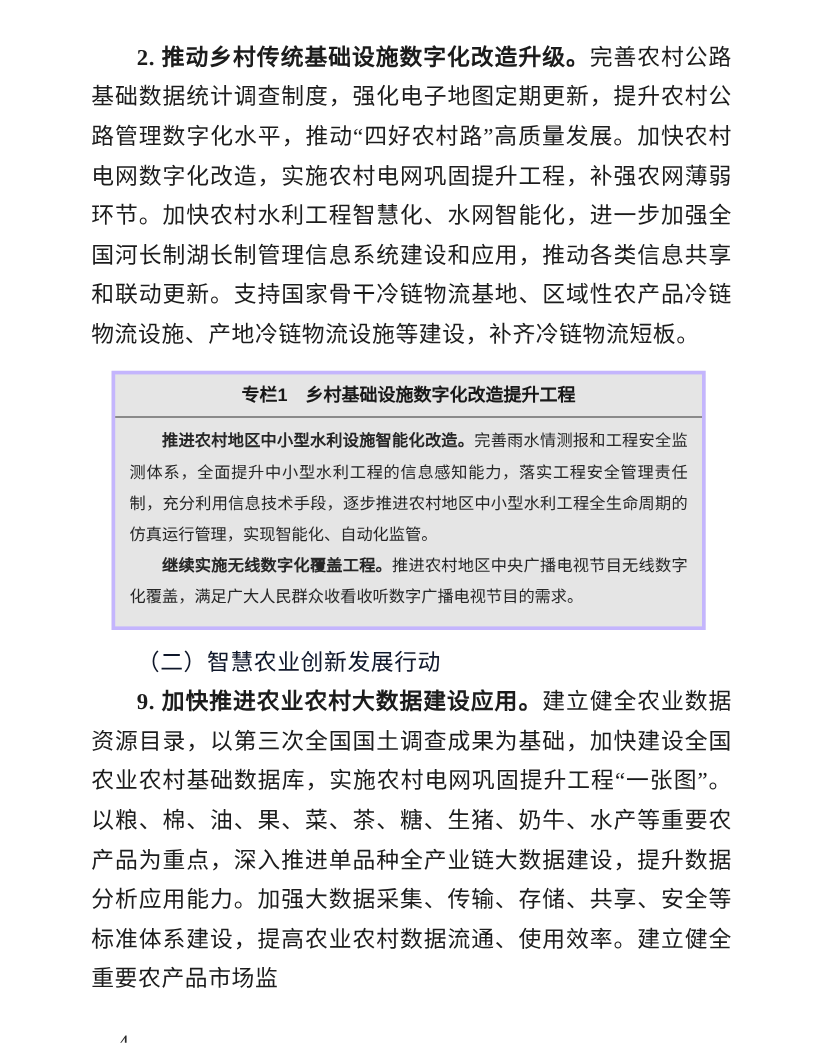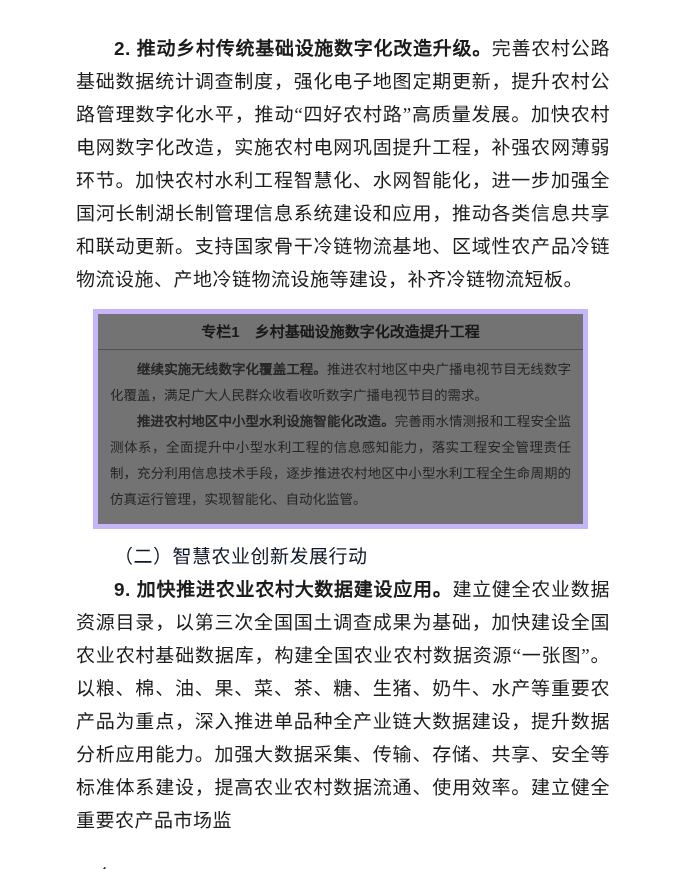--- a/index.html
+++ b/index.html
@@ -25,28 +25,28 @@
   .para {
     margin: 0;
     font-size: 19px;
     line-height: 33px;
     letter-spacing: 0.5px;
     text-align: justify;
     text-indent: 2em;
     color: #1c1c1c;
   }
   .para .lead {
-    font-family: Liberation Sans, sans-serif;
+    font-family: Liberation Serif, serif;
     font-weight: bold;
   }
   
   .column-box {
     margin: 13px 22px 0 17px;
-    border: 5px solid #c4b5fd;
-    background: #737373;
+    border: 3px solid #c4b5fd;
+    background: #e5e5e5;
   }
   .column-box .box-title {
     display: block;
     text-align: center;
     font-family: "Liberation Sans", sans-serif;
     font-weight: 600;
     font-size: 15px;
     line-height: 22px;
     padding: 7px 4px 6px;
     border-bottom: 1px solid #4f4f4f;
@@ -87,24 +87,24 @@
 </head>
 <body>
 
 <div class="doc-page">
 
   <p class="para"><span class="lead">2. 推动乡村传统基础设施数字化改造升级。</span><span>完善农村公路基础数据统计调查制度，强化电子地图定期更新，提升农村公路管理数字化水平，推动“四好农村路”高质量发展。加快农村电网数字化改造，实施农村电网巩固提升工程，补强农网薄弱环节。加快农村水利工程智慧化、水网智能化，进一步加强全国河长制湖长制管理信息系统建设和应用，推动各类信息共享和联动更新。支持国家骨干冷链物流基地、区域性农产品冷链物流设施、产地冷链物流设施等建设，补齐冷链物流短板。</span></p>
 
   <div class="column-box">
     <span class="box-title">专栏1　乡村基础设施数字化改造提升工程</span>
     <div class="box-body">
+      <p><span class="lead">推进农村地区中小型水利设施智能化改造。</span><span>完善雨水情测报和工程安全监测体系，全面提升中小型水利工程的信息感知能力，落实工程安全管理责任制，充分利用信息技术手段，逐步推进农村地区中小型水利工程全生命周期的仿真运行管理，实现智能化、自动化监管。</span></p>
       <p><span class="lead">继续实施无线数字化覆盖工程。</span><span>推进农村地区中央广播电视节目无线数字化覆盖，满足广大人民群众收看收听数字广播电视节目的需求。</span></p>
-      <p><span class="lead">推进农村地区中小型水利设施智能化改造。</span><span>完善雨水情测报和工程安全监测体系，全面提升中小型水利工程的信息感知能力，落实工程安全管理责任制，充分利用信息技术手段，逐步推进农村地区中小型水利工程全生命周期的仿真运行管理，实现智能化、自动化监管。</span></p>
     </div>
   </div>
 
   <h3 class="section-heading">（二）智慧农业创新发展行动</h3>
 
-  <p class="para"><span class="lead">9. 加快推进农业农村大数据建设应用。</span><span>建立健全农业数据资源目录，以第三次全国国土调查成果为基础，加快建设全国农业农村基础数据库，构建全国农业农村数据资源“一张图”。以粮、棉、油、果、菜、茶、糖、生猪、奶牛、水产等重要农产品为重点，深入推进单品种全产业链大数据建设，提升数据分析应用能力。加强大数据采集、传输、存储、共享、安全等标准体系建设，提高农业农村数据流通、使用效率。建立健全重要农产品市场监</span></p>
+  <p class="para"><span class="lead">9. 加快推进农业农村大数据建设应用。</span><span>建立健全农业数据资源目录，以第三次全国国土调查成果为基础，加快建设全国农业农村基础数据库，实施农村电网巩固提升工程“一张图”。以粮、棉、油、果、菜、茶、糖、生猪、奶牛、水产等重要农产品为重点，深入推进单品种全产业链大数据建设，提升数据分析应用能力。加强大数据采集、传输、存储、共享、安全等标准体系建设，提高农业农村数据流通、使用效率。建立健全重要农产品市场监</span></p>
 
   <div class="page-number">– 4 –</div>
 
 </div>
 
 </body></html>

